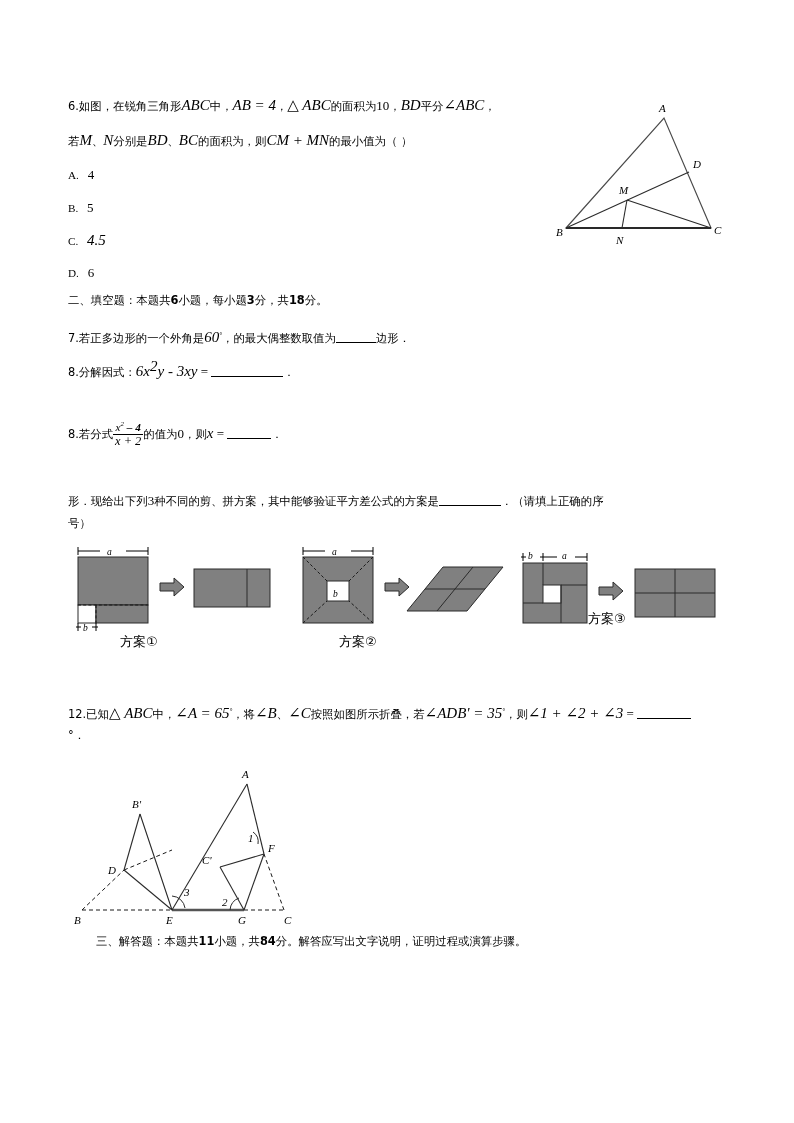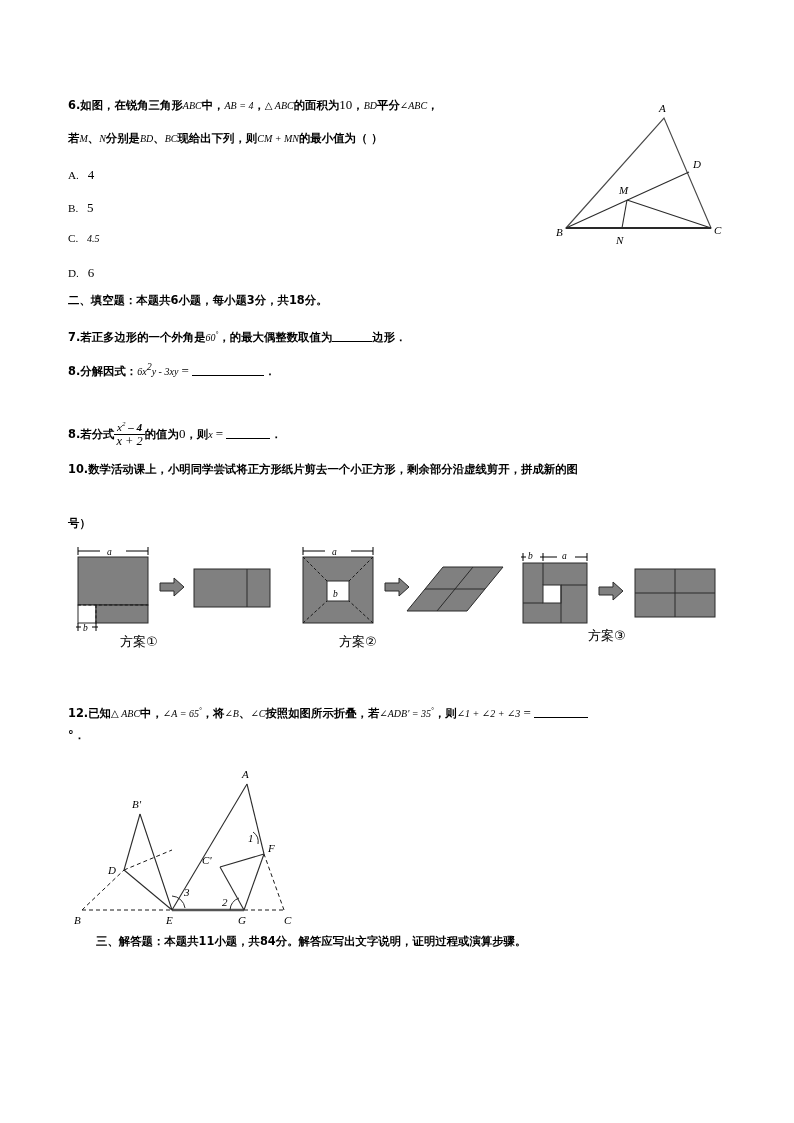--- a/index.html
+++ b/index.html
@@ -8,22 +8,22 @@
     background:#ffffff;
     font-family:"Liberation Serif","DejaVu Serif",serif;
     color:#000000;
     position:relative;
     overflow:hidden;
   }
   .page{position:relative;width:794px;height:1123px;}
 
   
   .line{position:absolute;font-size:11.4px;line-height:1.0;white-space:nowrap;}
-  .cn{font-family:"DejaVu Sans","Liberation Sans",sans-serif;font-size:11.4px;font-weight:bold;}
-  .mi{font-family:"Liberation Serif","DejaVu Serif",serif;font-style:italic;font-size:10px;}
+  .cn{font-family:"DejaVu Sans","Liberation Sans",sans-serif;font-size:11.4px;}
+  .mi{font-family:"Liberation Serif","DejaVu Serif",serif;font-style:italic;font-size:15px;}
   .mn{font-family:"Liberation Serif","DejaVu Serif",serif;font-size:13px;}
   .bold{font-weight:bold;}
   sup{font-size:7px;vertical-align:super;line-height:0;}
   .deg{font-size:7px;vertical-align:super;line-height:0;}
   .blank{display:inline-block;border-bottom:1px solid #000;height:11px;vertical-align:-1px;}
 
   
   .opt{position:absolute;font-size:11.2px;white-space:nowrap;}
   .opt .lab{font-family:"Liberation Serif",serif;}
 
@@ -43,21 +43,21 @@
 </head>
 <body>
 
 <div class="page">
 
   <div class="line" style="left:68px;top:98px;">
     <span class="cn">6.如图，在锐角三角形</span><span class="mi">ABC</span><span class="cn">中，</span><span class="mi">AB = 4</span><span class="cn">，</span><span class="mi">△ ABC</span><span class="cn">的面积为</span><span class="mn">10</span><span class="cn">，</span><span class="mi">BD</span><span class="cn">平分</span><span class="mi">∠ABC</span><span class="cn">，</span>
   </div>
 
   <div class="line" style="left:68px;top:133px;">
-    <span class="cn">若</span><span class="mi">M</span><span class="cn">、</span><span class="mi">N</span><span class="cn">分别是</span><span class="mi">BD</span><span class="cn">、</span><span class="mi">BC</span><span class="cn">现给出下列，则</span><span class="mi">CM + MN</span><span class="cn">的最小值为（      ）</span>
+    <span class="cn">若</span><span class="mi">M</span><span class="cn">、</span><span class="mi">N</span><span class="cn">分别是</span><span class="mi">BD</span><span class="cn">、</span><span class="mi">BC</span><span class="cn">的面积为，则</span><span class="mi">CM + MN</span><span class="cn">的最小值为（      ）</span>
   </div>
 
   <div class="opt" style="left:68px;top:167px;">
     <span class="lab">A.</span>
     <span class="mn" style="margin-left:6px;">4</span>
   </div>
   <div class="opt" style="left:68px;top:200px;">
     <span class="lab">B.</span>
     <span class="mn" style="margin-left:6px;">5</span>
   </div>
@@ -101,22 +101,22 @@
   </div>
 
   <div class="line" style="left:68px;top:364px;">
     <span class="cn">8.分解因式：</span><span class="mi">6x</span><sup class="mi">2</sup><span class="mi">y - 3xy</span><span class="mn"> = </span><span class="blank" style="width:72px;"></span><span class="cn">．</span>
   </div>
 
   <div class="line" style="left:68px;top:422px;">
     <span class="cn">8.若分式</span><span class="frac"><span class="num mi"><span>x</span><sup>2</sup><span class="bold"> – 4</span></span><span class="den mi">x + 2</span></span><span class="cn">的值为</span><span class="mn">0</span><span class="cn">，则</span><span class="mi">x</span><span class="mn"> = </span><span class="blank" style="width:44px;"></span><span class="cn">．</span>
   </div>
 
-  <div class="line" style="left:68px;top:464px;">
-    <span class="cn">10.数学活动课上，小明同学尝试将正方形纸片剪去一个小正方形，剩余部分沿虚线剪开，拼成新的图</span>
+  <div class="line" style="left:68px;top:494px;">
+    <span class="cn">形．现给出下列</span><span class="mn">3</span><span class="cn">种不同的剪、拼方案，其中能够验证平方差公式的方案是</span><span class="blank" style="width:62px;"></span><span class="cn">．</span><span class="cn">（请填上正确的序</span>
   </div>
   <div class="line" style="left:68px;top:518px;">
     <span class="cn">号）</span>
   </div>
 
   <div class="fig" style="left:70px;top:545px;">
     <svg width="215" height="88" viewBox="0 0 215 88">
 
       <line x1="8" y1="10" x2="8" y2="2" stroke="#000" stroke-width="1"></line>
       <line x1="78" y1="10" x2="78" y2="2" stroke="#000" stroke-width="1"></line>
@@ -197,21 +197,21 @@
       <line x1="8" y1="58" x2="28" y2="58" stroke="#2b2b2b" stroke-width="1"></line>
       <line x1="46" y1="40" x2="72" y2="40" stroke="#2b2b2b" stroke-width="1"></line>
 
       <polygon points="84,42 98,42 98,37 108,46 98,55 98,50 84,50" fill="#808080" stroke="#2b2b2b" stroke-width="1"></polygon>
 
       <rect x="120" y="24" width="80" height="48" fill="#808080" stroke="#2b2b2b" stroke-width="1"></rect>
       <line x1="160" y1="24" x2="160" y2="72" stroke="#2b2b2b" stroke-width="1"></line>
       <line x1="120" y1="48" x2="200" y2="48" stroke="#2b2b2b" stroke-width="1"></line>
     </svg>
   </div>
-  <div class="capt" style="left:588px;top:627px;">方案③</div>
+  <div class="capt" style="left:588px;top:610px;">方案③</div>
 
 
   <div class="line" style="left:68px;top:706px;">
     <span class="cn">12.已知</span><span class="mi">△ ABC</span><span class="cn">中，</span><span class="mi">∠A = 65</span><span class="mi deg">°</span><span class="cn">，将</span><span class="mi">∠B</span><span class="cn">、</span><span class="mi">∠C</span><span class="cn">按照如图所示折叠，若</span><span class="mi">∠ADB' = 35</span><span class="mi deg">°</span><span class="cn">，则</span><span class="mi">∠1 + ∠2 + ∠3</span><span class="mn"> = </span><span class="blank" style="width:54px;"></span>
   </div>
   <div class="line" style="left:68px;top:730px;">
     <span class="cn">°．</span>
   </div>
 
   <div class="fig" style="left:72px;top:762px;">

